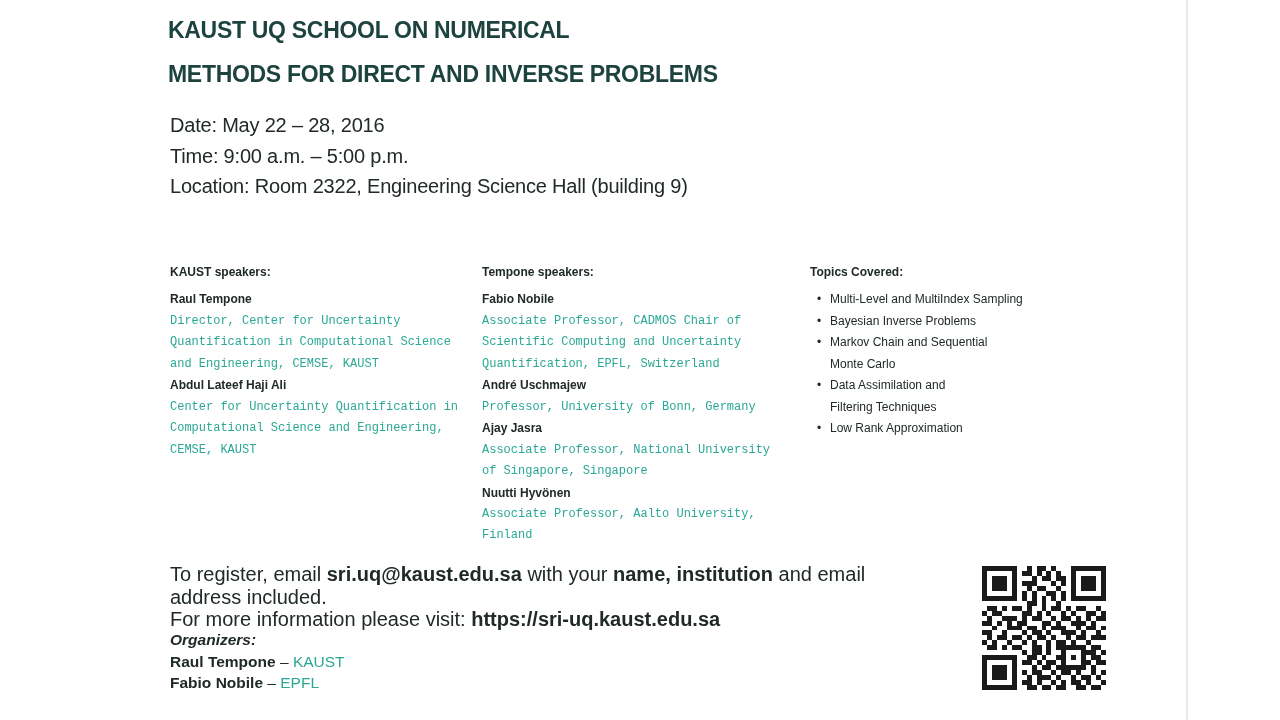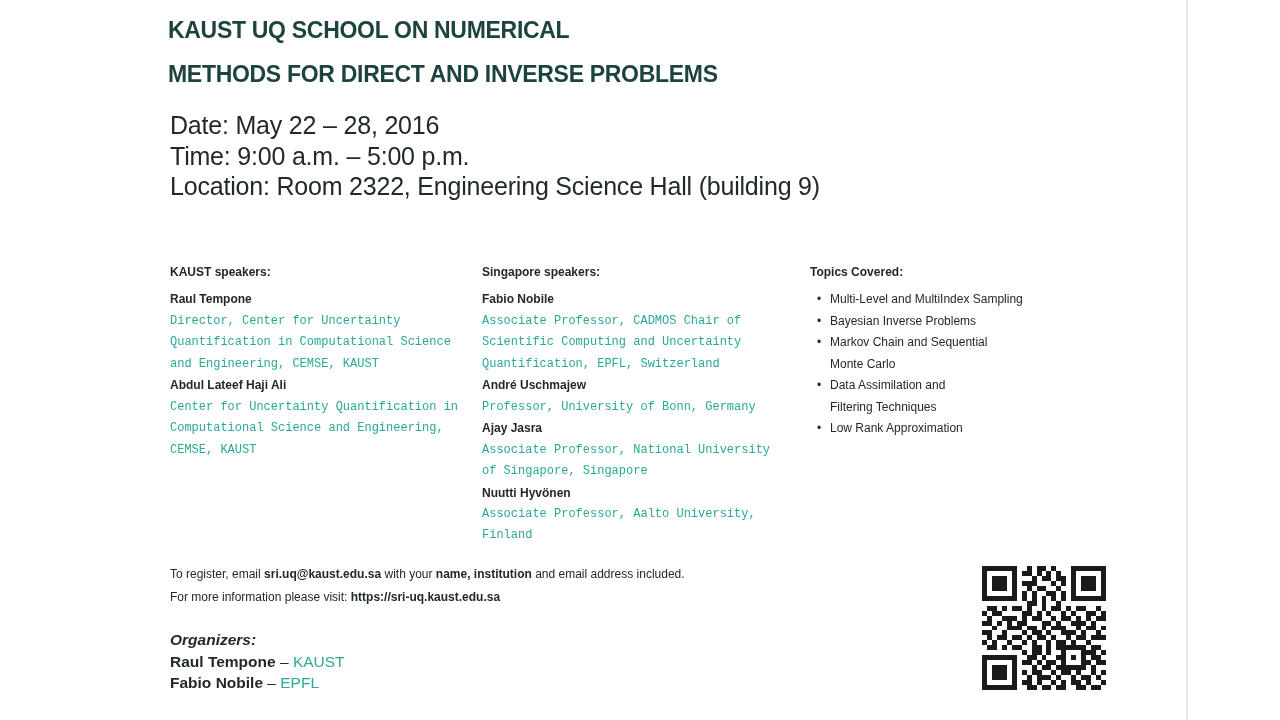--- a/index.html
+++ b/index.html
@@ -14,35 +14,35 @@
     position:relative;width:1280px;height:720px;background:#ffffff;
     font-family:"Liberation Sans",sans-serif;color:var(--ink);overflow:hidden;
   }
   .title{
     position:absolute;left:168px;top:8px;margin:0;
     font-size:23px;line-height:44px;font-weight:bold;color:var(--title);
     letter-spacing:-0.3px;
   }
   .info{
     position:absolute;left:170px;top:110px;
-    font-size:25px;line-height:30.5px;color:var(--ink);letter-spacing:-0.2px;
+    font-size:20px;line-height:30.5px;color:var(--ink);letter-spacing:-0.2px;
   }
   .col{position:absolute;top:262px;font-size:12px;line-height:21.45px;}
   .col-kaust{left:170px;width:300px;}
   .col-external{left:482px;width:330px;}
   .col-topics{left:810px;width:330px;}
   .colhead{font-weight:bold;color:var(--ink);margin-bottom:6px;}
   .sname{font-weight:bold;color:var(--ink);}
   .saff{color:var(--accent);white-space:pre-line;font-family:Liberation Mono, monospace;}
   .topic{display:flex;}
   .topic .dot{flex:none;width:13px;padding-left:7px;color:var(--ink);}
   .topic .ttext{white-space:pre-line;color:var(--ink);}
   .registration{
     position:absolute;left:170px;top:563px;width:740px;
-    font-size:12px;line-height:22.6px;color:var(--ink);
+    font-size:20px;line-height:22.6px;color:var(--ink);
   }
   .registration p,.organizers p{margin:0;}
   .organizers{
     position:absolute;left:170px;top:629px;
     font-size:15.5px;line-height:21.7px;color:var(--ink);
   }
   .organizers .head{font-weight:bold;font-style:italic;}
   .b{font-weight:bold;}
   .teal{color:var(--accent);}
   .qr{
@@ -78,21 +78,21 @@
     </div>
     <div>
       <div class="sname">Abdul Lateef Haji Ali</div>
       <div class="saff">Center for Uncertainty Quantification in
 Computational Science and Engineering,
 CEMSE, KAUST</div>
     </div>
   </div>
 
   <div class="col col-external">
-    <div class="colhead">Singapore speakers:</div>
+    <div class="colhead">Tempone speakers:</div>
     <div>
       <div class="sname">Fabio Nobile</div>
       <div class="saff">Associate Professor, CADMOS Chair of
 Scientific Computing and Uncertainty
 Quantification, EPFL, Switzerland</div>
     </div>
     <div>
       <div class="sname">André Uschmajew</div>
       <div class="saff">Professor, University of Bonn, Germany</div>
     </div>

